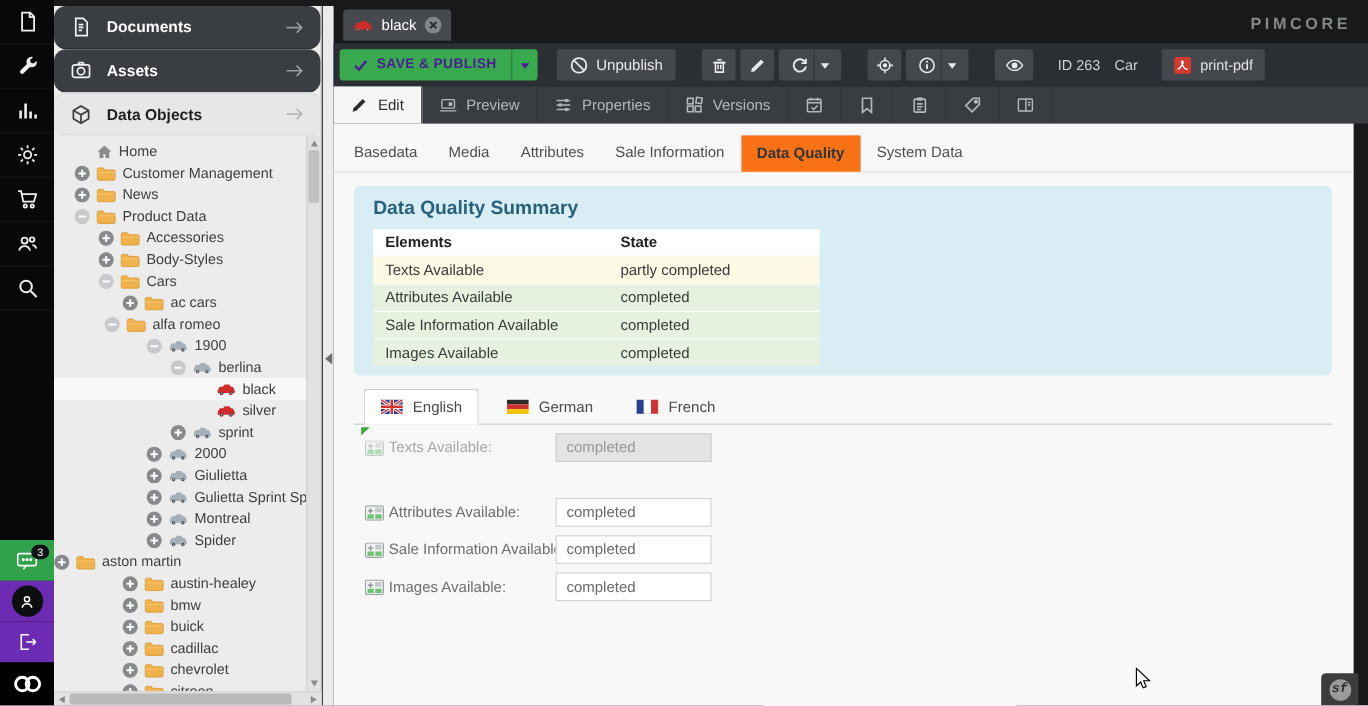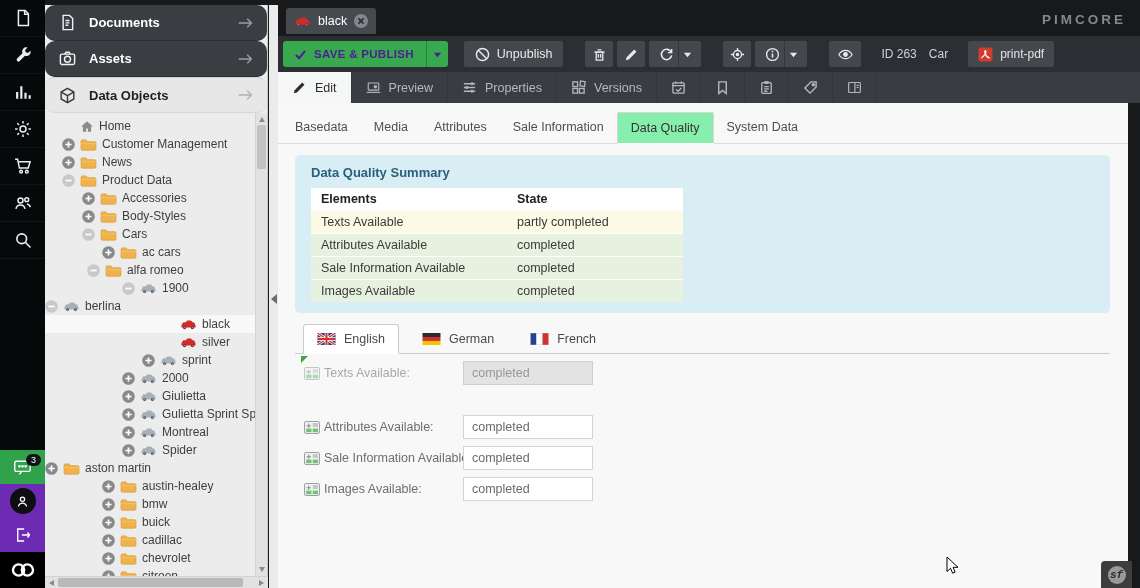--- a/index.html
+++ b/index.html
@@ -80,25 +80,25 @@
   .main-tab{height:31px;display:flex;align-items:center;gap:8px;padding:0 14px;color:#b6b9bc;font-size:12.5px;
             border-right:1px solid #33363b;box-sizing:border-box;cursor:pointer;}
   .main-tab .icon{width:15px;height:15px;}
   .main-tab.active{background:#f5f6f6;color:#2c2c2c;}
 
   
   #content{left:278px;top:103px;width:850px;height:485px;background:#f8f8f8;}
   #sub-tabs{position:absolute;left:0;top:8px;width:850px;height:33px;display:flex;align-items:flex-end;
             border-bottom:1px solid #dcdcdc;box-sizing:border-box;padding-left:4px;}
   .sub-tab{padding:0 13px;line-height:31px;font-size:12.5px;color:#4f4f4f;cursor:pointer;}
-  .sub-tab.active{background:#86efac;border:1px solid #d6d6d6;border-bottom:1px solid #fff;
-                  border-radius:2px 2px 0 0;margin-bottom:-1px;line-height:30px;color:#333;}
+  .sub-tab.active{background:#f97316;border:1px solid #d6d6d6;border-bottom:1px solid #fff;
+                  border-radius:2px 2px 0 0;margin-bottom:-1px;line-height:30px;color:#333;font-weight:bold;}
 
   #dq-panel{position:absolute;left:17px;top:52px;width:815px;height:158px;background:#d9edf4;border-radius:5px;box-sizing:border-box;padding:10px 16px;}
-  #dq-title{font-size:13px;font-weight:bold;color:#27617a;margin-bottom:8px;}
+  #dq-title{font-size:16px;font-weight:bold;color:#27617a;margin-bottom:8px;}
   #dq-table{width:372px;font-size:12.5px;}
   .sum-row{display:grid;grid-template-columns:196px 1fr;height:22px;align-items:center;color:#3a3a3a;}
   .sum-row>div{padding-left:10px;}
   .sum-head{background:#fff;font-weight:bold;color:#222;}
   .st-warning{background:#fcf9e5;border-top:1px solid rgba(255,255,255,.9);}
   .st-success{background:#e6f2df;border-top:1px solid rgba(255,255,255,.9);}
 
   #lang-strip{position:absolute;left:17px;top:222px;width:815px;height:29px;display:flex;align-items:flex-end;
               border-bottom:1px solid #ccc;box-sizing:border-box;}
   .lang-tab{display:flex;align-items:center;gap:8px;height:28px;padding:0 13px;font-size:12.5px;color:#4a4a4a;cursor:pointer;}
@@ -412,21 +412,21 @@
             <svg viewBox="0 0 24 16" fill="currentColor">
               <path d="M2 13v-3l1.6-3.2A2 2 0 0 1 5.4 5.5h2.8l2-2.5h5.2l2.3 2.5h.9a2 2 0 0 1 1.8 1.1L22 10v3h-2a2.5 2.5 0 0 1-5 0H9a2.5 2.5 0 0 1-5 0H2z"></path>
               <circle cx="6.5" cy="13" r="1.8" fill="#3f4348"></circle>
               <circle cx="17.5" cy="13" r="1.8" fill="#3f4348"></circle>
               <circle cx="6.5" cy="13" r="0.7" fill="#e8e8e8"></circle>
               <circle cx="17.5" cy="13" r="0.7" fill="#e8e8e8"></circle>
             </svg>
           </span>
           <span class="t-label">1900</span>
         </div>
-        <div class="tree-row" style="">
+        <div class="tree-row" style="padding-left: 97px;">
           <span class="icon expander">
             <svg viewBox="0 0 13 13">
               <circle cx="6.5" cy="6.5" r="6.3" fill="#c7c9cc"></circle>
               <path d="M3.4 6.5h6.2" stroke="#fff" stroke-width="1.7"></path>
             </svg>
           </span>
           <span class="icon t-icon car-gray" style="width: 17px; height: 12px;">
             <svg viewBox="0 0 24 16" fill="currentColor">
               <path d="M2 13v-3l1.6-3.2A2 2 0 0 1 5.4 5.5h2.8l2-2.5h5.2l2.3 2.5h.9a2 2 0 0 1 1.8 1.1L22 10v3h-2a2.5 2.5 0 0 1-5 0H9a2.5 2.5 0 0 1-5 0H2z"></path>
               <circle cx="6.5" cy="13" r="1.8" fill="#3f4348"></circle>

